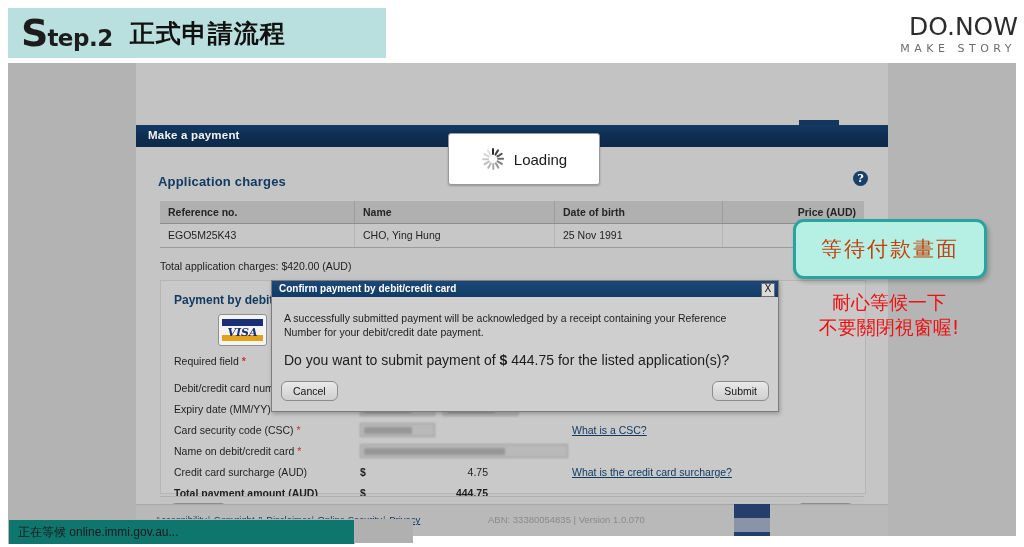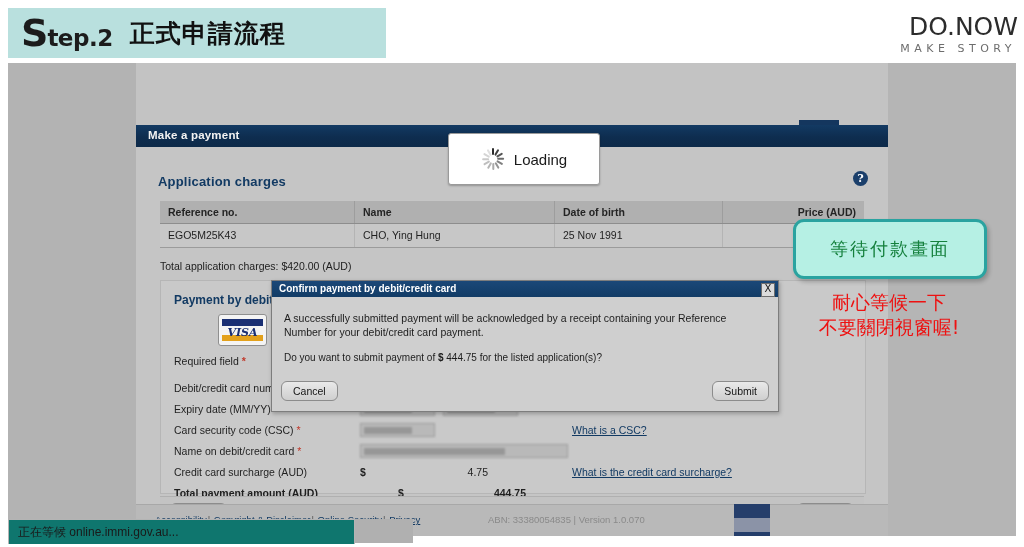--- a/index.html
+++ b/index.html
@@ -196,21 +196,21 @@
   .blurfield::after{
     content:"";position:absolute;left:3px;top:3px;right:30%;height:7px;
     background:#8f8f8f;opacity:.8;
   }
   .bf-md{width:75px;}
   .bf-lg{width:208px;}
   .mini-row{display:flex;gap:8px;}
   .dollar{width:18px;font-weight:bold;}
   .amount{width:110px;text-align:right;padding-right:25px;}
   .help-lnk{color:#123a63;text-decoration:underline;font-size:10.5px;}
-  .bold-row{font-weight:bold;gap:38px;}
+  .bold-row{font-weight:bold;}
 
   .btn{
     border:1px solid #8c8c8c;background:linear-gradient(to bottom,#e9e9e9,#cfcfcf);
     font-size:10.5px;color:#151515;padding:3px 11px;border-radius:6px;cursor:pointer;
     font-family:"Liberation Sans",sans-serif;
   }
   .bottom-bar{
     position:absolute;left:24px;top:349px;width:704px;height:32px;
     background:#c3c3c3;border-top:1px solid #b0b0b0;
   }
@@ -245,36 +245,36 @@
   .modal-hdr .t{
     position:absolute;left:7px;top:2px;font-size:10px;font-weight:bold;color:#fff;
   }
   .modal-x{
     position:absolute;right:3px;top:2px;width:12px;height:12px;background:#dcdcdc;
     border:1px solid #6d6d6d;color:#111;font-size:10px;line-height:10px;text-align:center;
     font-family:"DejaVu Sans",sans-serif;cursor:pointer;
   }
   .modal-body{position:relative;padding:14px 12px 0 12px;}
   .modal-p{font-size:10.5px;color:#1d1d1d;line-height:1.38;}
-  .modal-q{font-size:10px;color:#1d1d1d;margin-top:12px;}
+  .modal-q{font-size:14px;color:#1d1d1d;margin-top:12px;}
   .modal-q .amt{font-weight:normal;}
   .modal-q b{font-weight:bold;}
   .modal-foot{position:absolute;left:0;right:0;bottom:8px;height:22px;}
   .modal-foot .l{position:absolute;left:9px;top:0;}
   .modal-foot .r{position:absolute;right:9px;top:0;}
 
   
   .note-box{
     position:absolute;left:793px;top:219px;width:188px;height:54px;
     background:#b6f0e4;border:3px solid #2aa3a0;border-radius:11px;
     display:flex;align-items:center;justify-content:center;
     box-shadow:2px 3px 4px rgba(0,0,0,.22);z-index:60;
   }
   .note-box span{
-    font-family:"DejaVu Sans",sans-serif;font-size:18px;color:#15803d;letter-spacing:2px;
+    font-family:"DejaVu Sans",sans-serif;font-size:21px;color:#c2410c;letter-spacing:2px;
   }
   .note-red{
     position:absolute;left:793px;top:290px;width:192px;text-align:center;
     font-family:"DejaVu Sans",sans-serif;font-size:19px;color:#ee1111;
     line-height:1.32;z-index:60;
   }
 
   
   .statusbar{
     position:absolute;left:8px;top:519px;width:345px;height:24px;
@@ -462,21 +462,21 @@
       </div>
       <div class="loading-label">Loading</div>
     </div>
 
     <div class="modal">
       <div class="modal-hdr">
         <div class="t">Confirm payment by debit/credit card</div>
         <div class="modal-x">X</div>
       </div>
       <div class="modal-body">
-        <div class="modal-p">A successfully submitted payment will be acknowledged by a receipt containing your Reference Number for your debit/credit card payment.</div>
+        <div class="modal-p">A successfully submitted payment will be acknowledged by a receipt containing your Reference Number for your debit/credit date payment.</div>
         <div class="modal-q">
           <span>Do you want to submit payment of</span>
           <b>$</b>
           <span class="amt">444.75</span>
           <span>for the listed application(s)?</span>
         </div>
       </div>
       <div class="modal-foot">
         <button class="btn l">Cancel</button>
         <button class="btn r">Submit</button>

